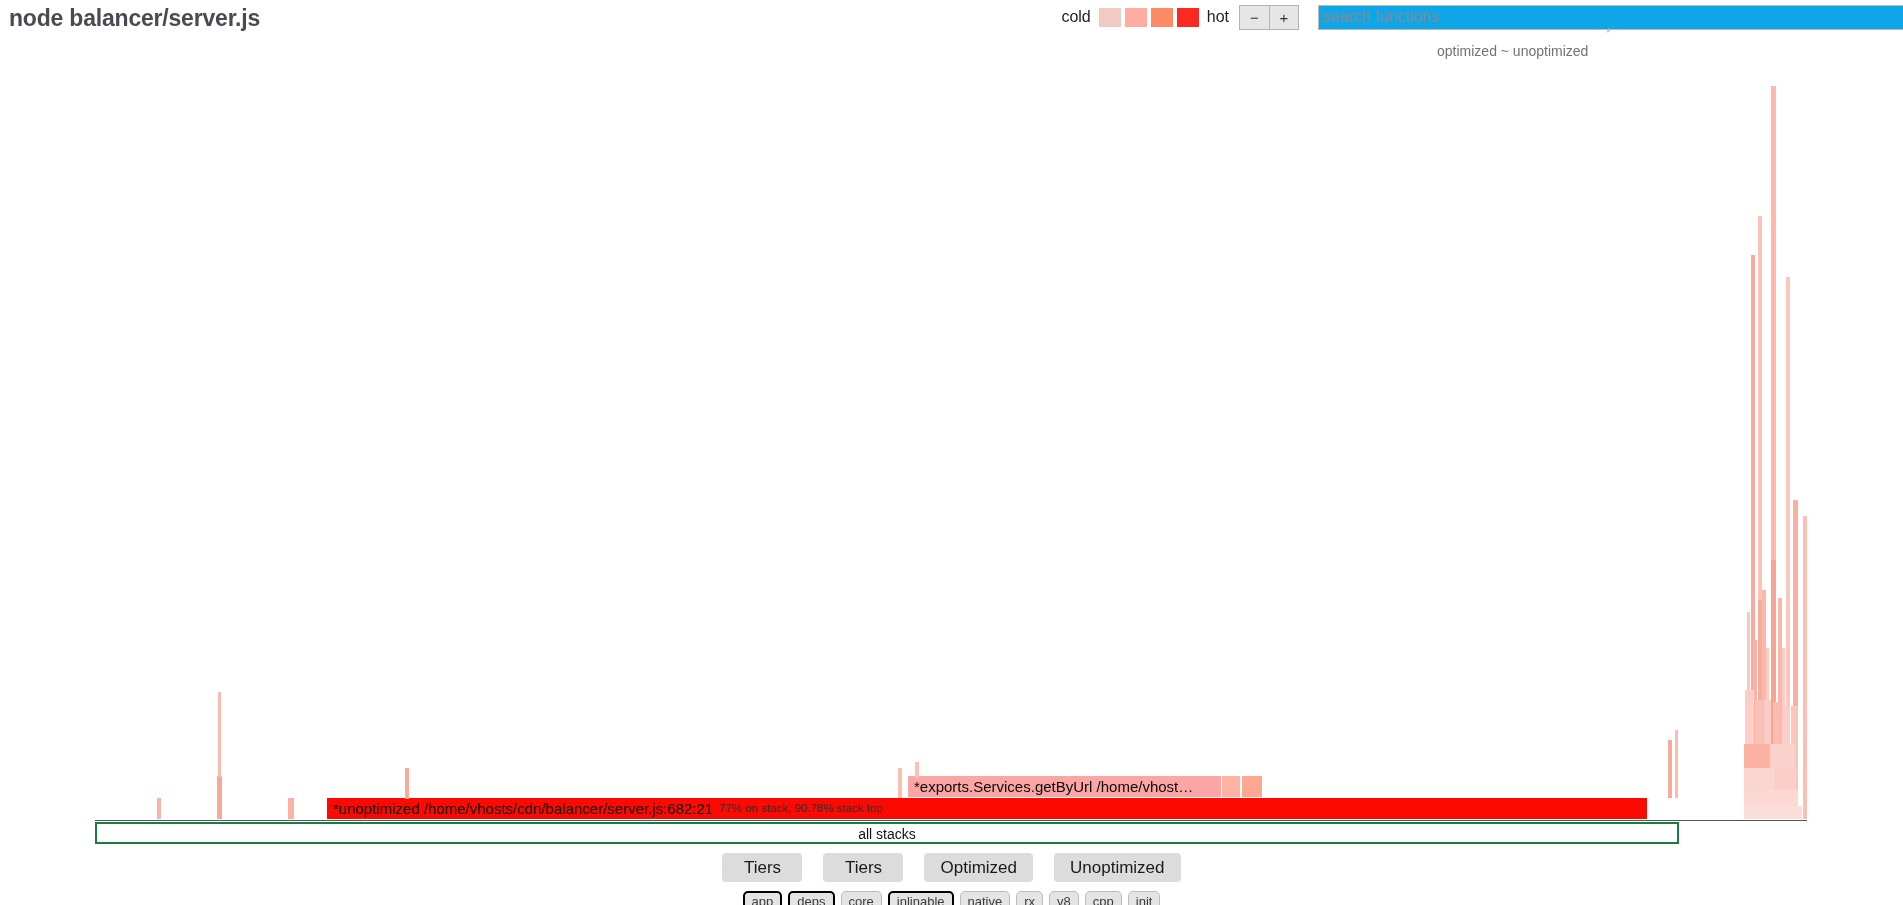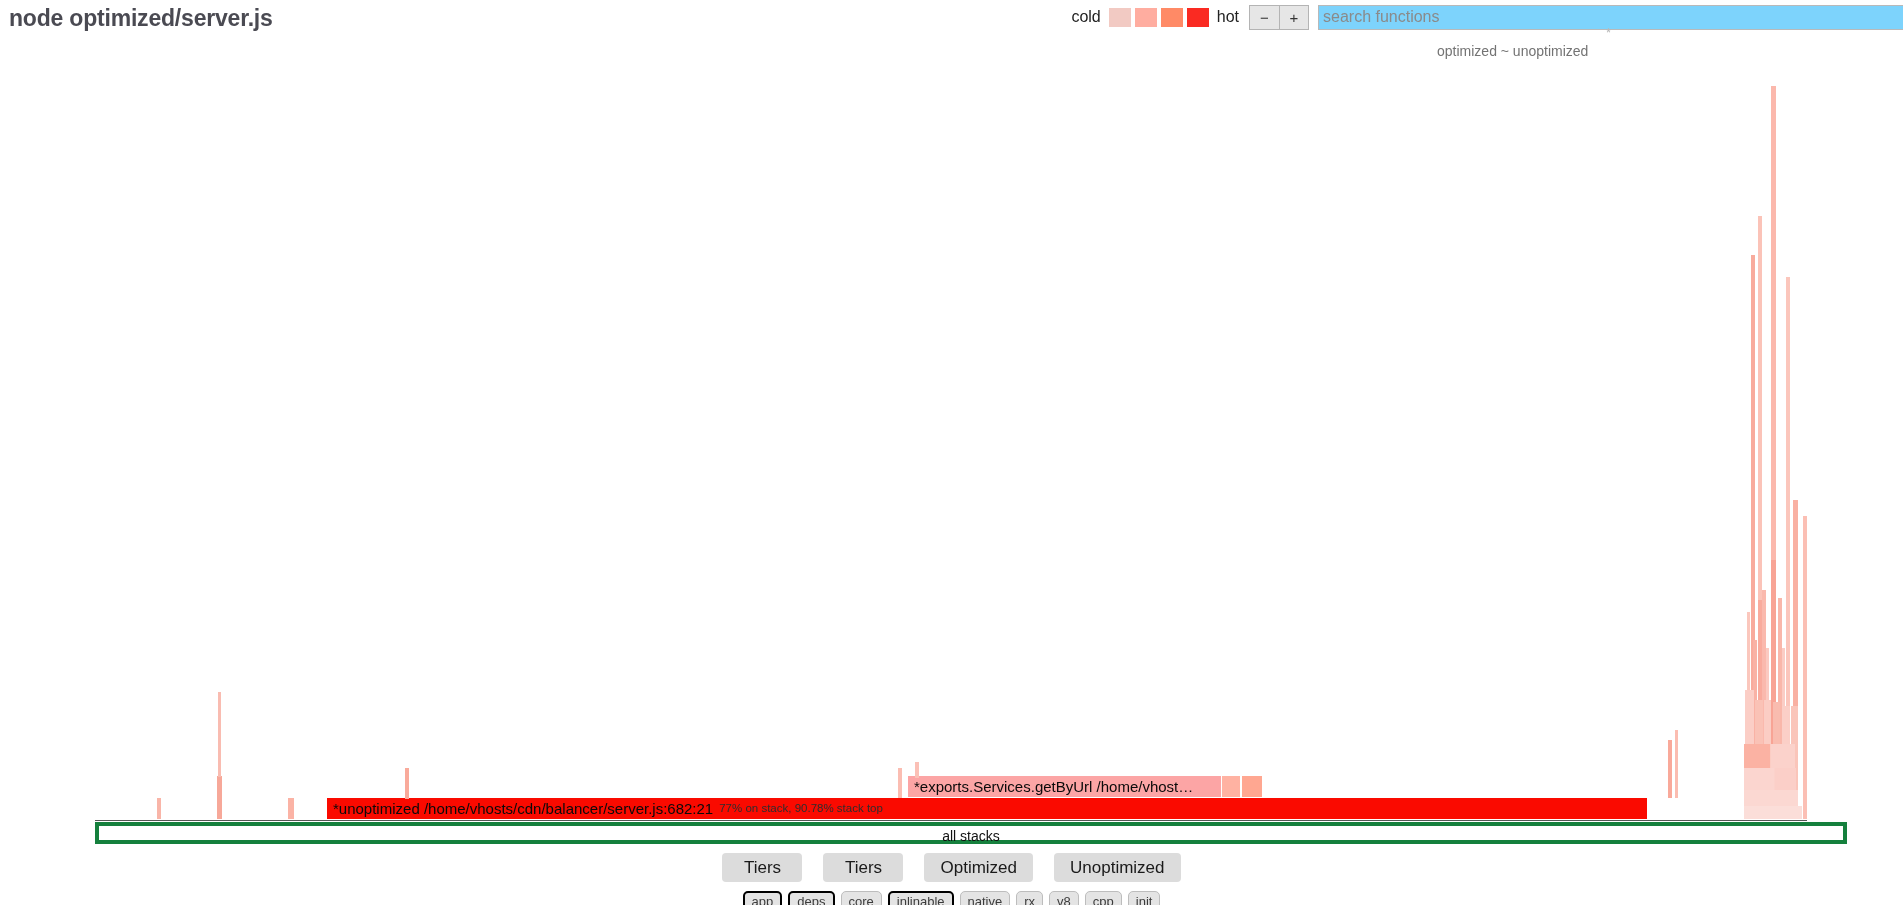--- a/index.html
+++ b/index.html
@@ -70,25 +70,25 @@
     padding: 0;
     font-family: "Liberation Sans", sans-serif;
     cursor: pointer;
   }
   #zoom-out-button { border-right: none; }
 
   #search-input {
     width: 585px; height: 25px;
     border: 1px solid #b9b9b9;
     border-right: none;
-    background: #7dd3fc;
+    background: #0ea5e9;
     font-size: 16px;
     color: #333;
     padding: 0 4px;
-    margin-left: 9px;
+    margin-left: 19px;
     outline: none;
     font-family: "Liberation Sans", sans-serif;
   }
   #search-input::placeholder { color: #8a8a8a; opacity: 1; }
 
   
   #flamegraph {
     position: absolute;
     left: 0; top: 60px;
     width: 1903px; height: 762px;
@@ -116,23 +116,23 @@
     line-height: 21px;
     padding-left: 6px;
     display: inline-block;
     vertical-align: top;
   }
 
   
   #root-frame {
     position: absolute;
     left: 95px; top: 822px;
-    width: 1752px; height: 22px;
+    width: 1584px; height: 22px;
     background: #ffffff;
-    border: 4px solid #15803d;
+    border: 2px solid #15803d;
   }
   #root-frame-label {
     font-size: 14px;
     color: #111;
     line-height: 20px;
     text-align: center;
     display: block;
   }
 
   
@@ -190,21 +190,21 @@
     border: 2px solid #000;
     background: #e4e4e4;
     line-height: 18px;
   }
 </style>
 </head>
 <body>
 
 <div id="app">
 
-  <div id="page-title">node optimized/server.js</div>
+  <div id="page-title">node balancer/server.js</div>
 
   <div id="control-bar">
     <span class="heat-label" id="cold-label">cold</span>
     <span id="heat-swatches">
         <span class="heat-swatch" style="background: rgb(242, 202, 195);"></span>
         <span class="heat-swatch" style="background: rgb(255, 173, 160);"></span>
         <span class="heat-swatch" style="background: rgb(255, 138, 102);"></span>
         <span class="heat-swatch" style="background: rgb(250, 42, 34);"></span>
       </span>
     <span class="heat-label" id="hot-label">hot</span>

